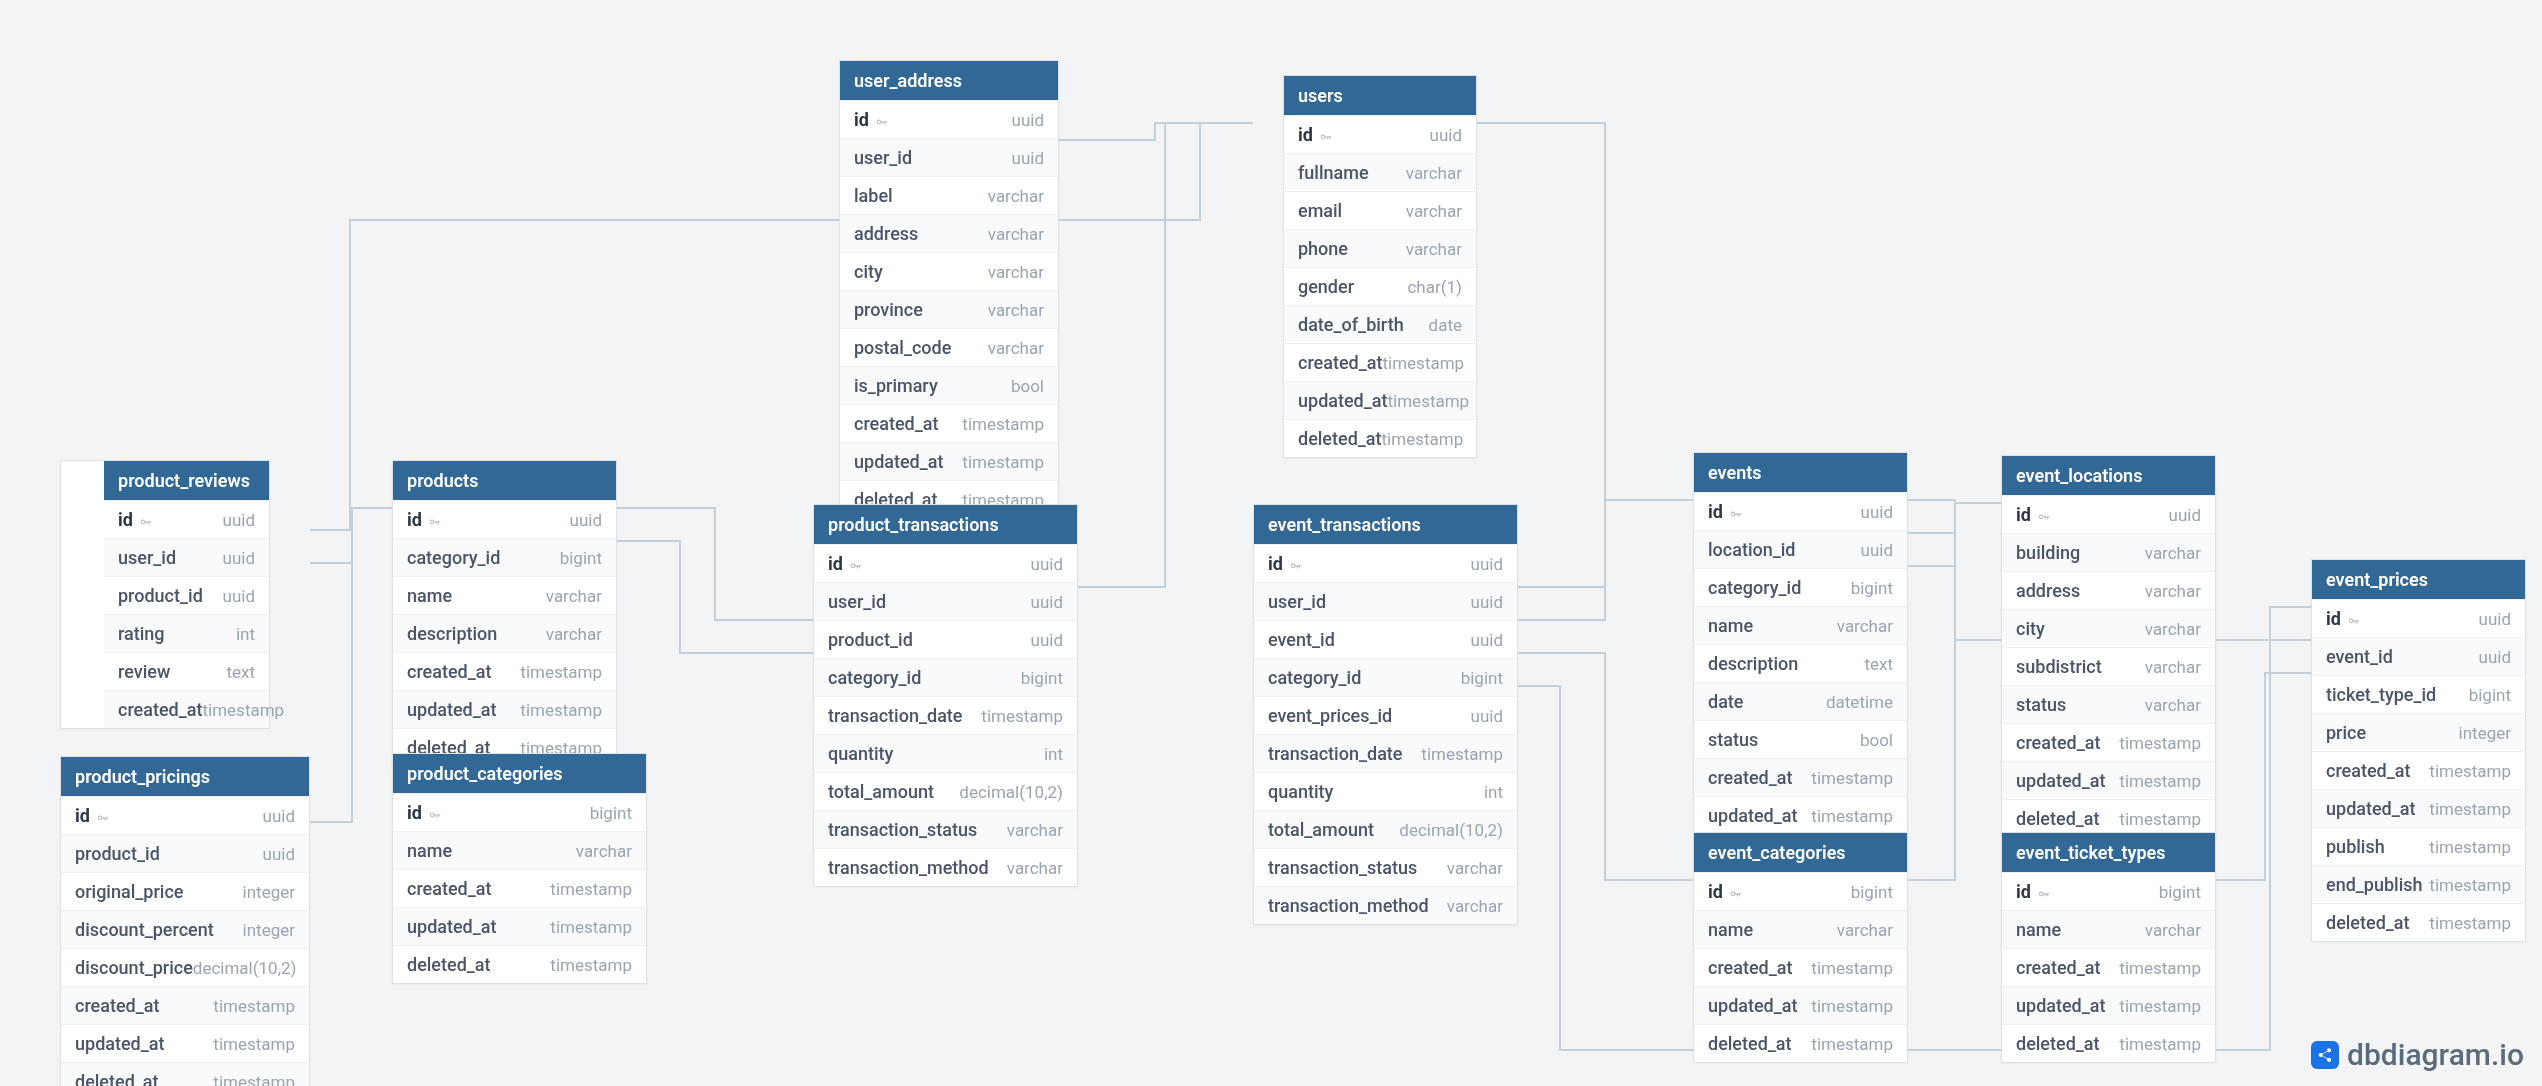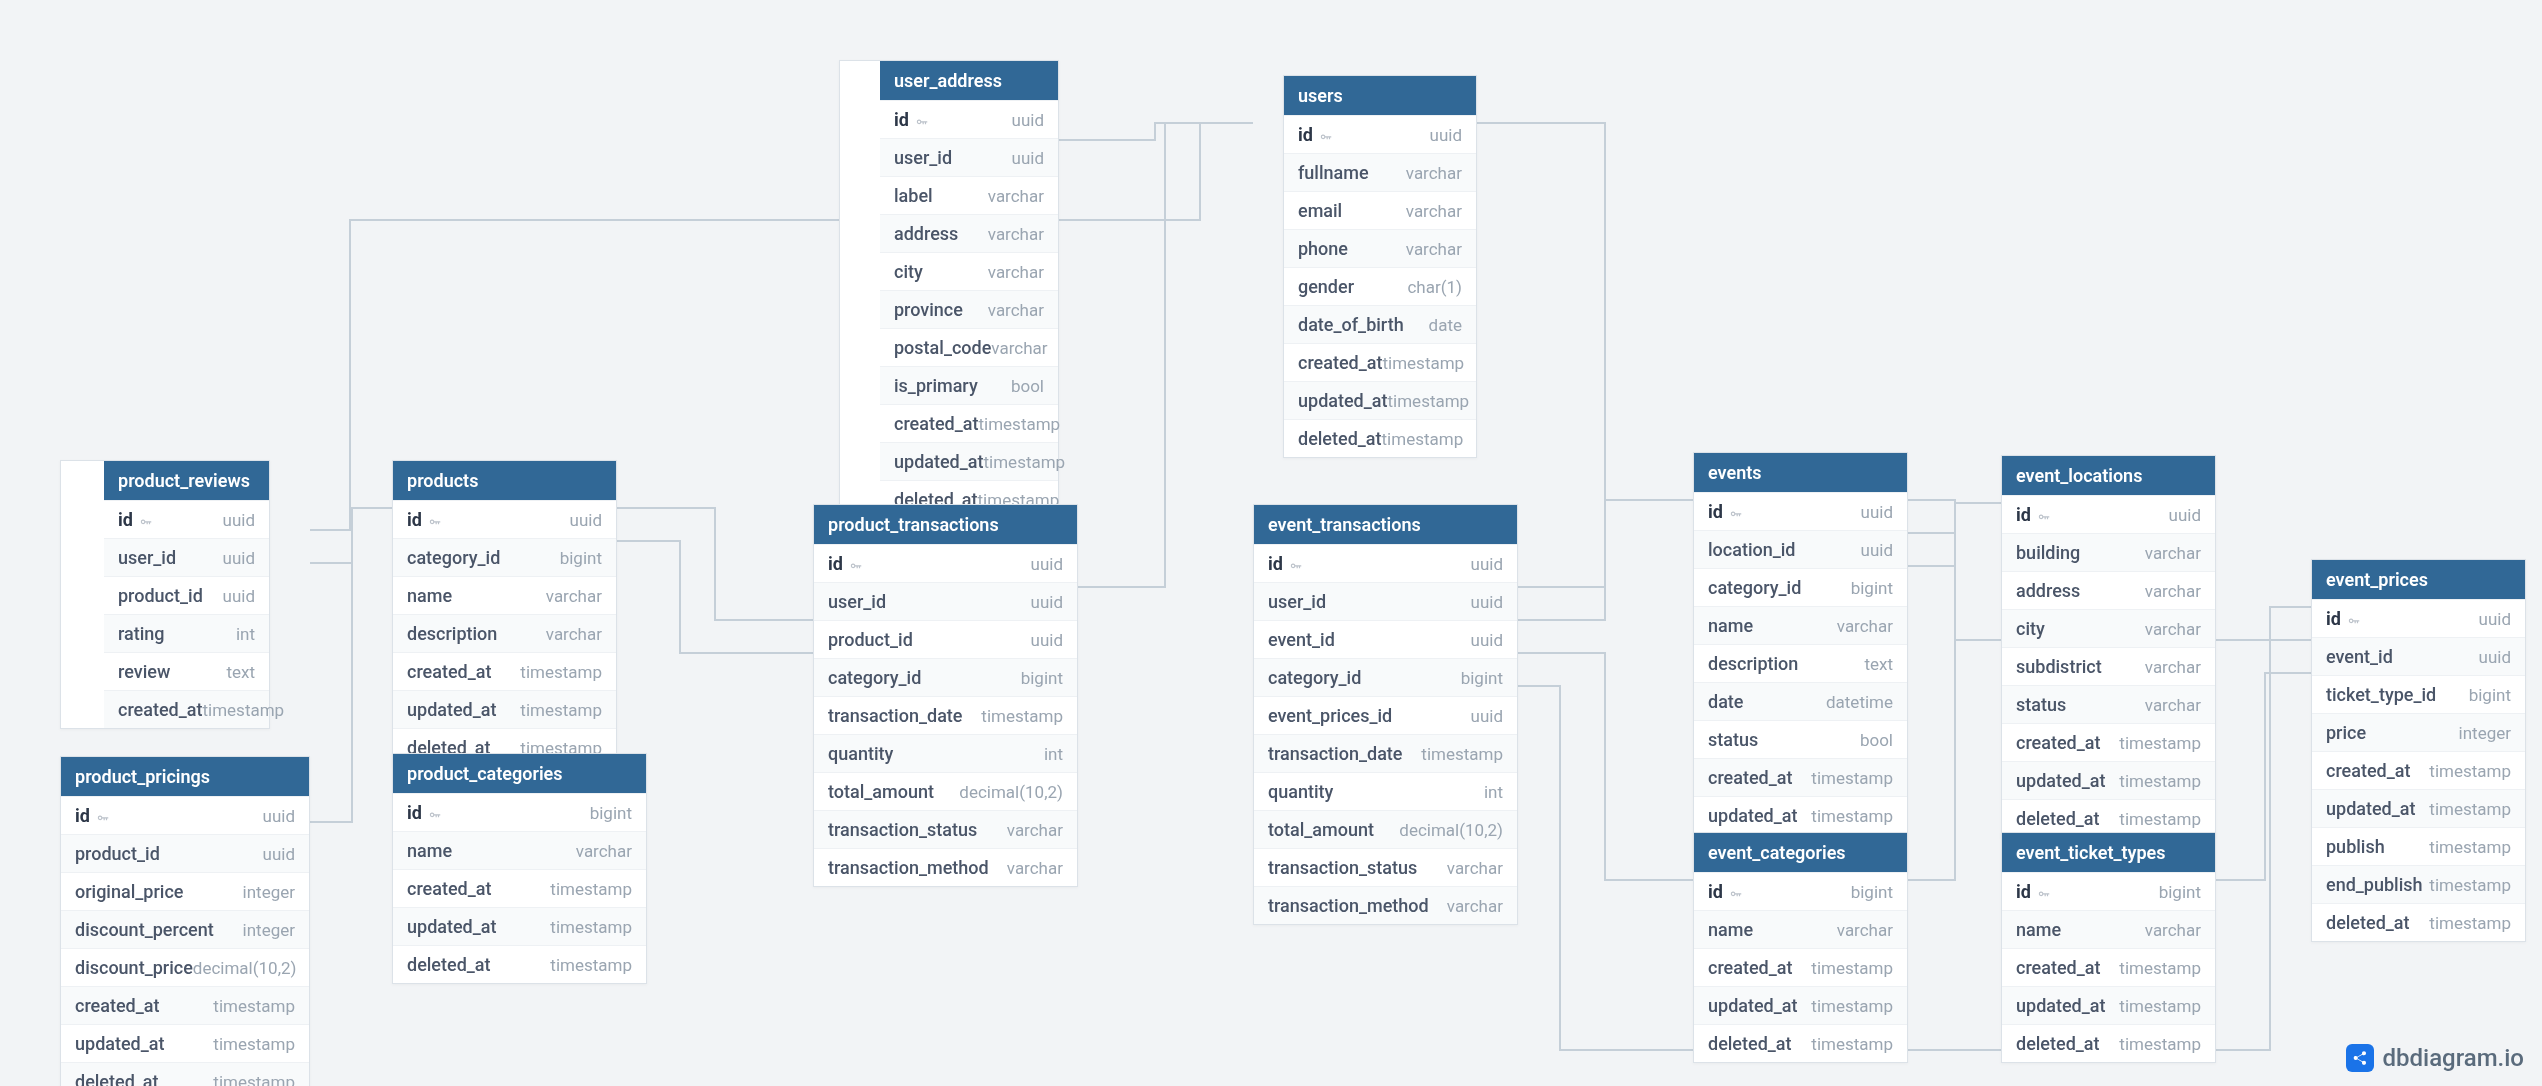--- a/index.html
+++ b/index.html
@@ -72,21 +72,21 @@
   fill: none;
 }
 .brand {
   position: absolute;
   right: 18px;
   bottom: 14px;
   display: flex;
   align-items: center;
   gap: 8px;
   color: #5a6b7c;
-  font-size: 24px;
+  font-size: 30px;
   font-weight: 500;
 }
 .brand-icon {
   width: 28px;
   height: 28px;
   background: #1a73e8;
   border-radius: 6px;
   display: flex;
   align-items: center;
   justify-content: center;
@@ -288,21 +288,21 @@
           </span>
           <span class="col-type">timestamp</span>
         </div>
         <div class="row">
           <span class="col-name">
             <span>deleted_at</span>
           </span>
           <span class="col-type">timestamp</span>
         </div>
       </div>
-      <div class="table" style="left: 839px; top: 60px; width: 220px; padding-left: 40px;">
+      <div class="table" style="left: 839px; top: 60px; width: 220px;">
         <div class="table-header">user_address</div>
         <div class="row">
           <span class="col-name pk">
             <span>id</span>
             <span class="key-icon"><svg viewBox="0 0 24 24" fill="#7a8696">
                 <path d="M7 14a4 4 0 1 1 3.9-5H21v2h-2v3h-2v-3h-2v3h-2v-3h-2.1A4 4 0 0 1 7 14zm0-2a2 2 0 1 0 0-4 2 2 0 0 0 0 4z"></path>
               </svg></span>
           </span>
           <span class="col-type">uuid</span>
         </div>

